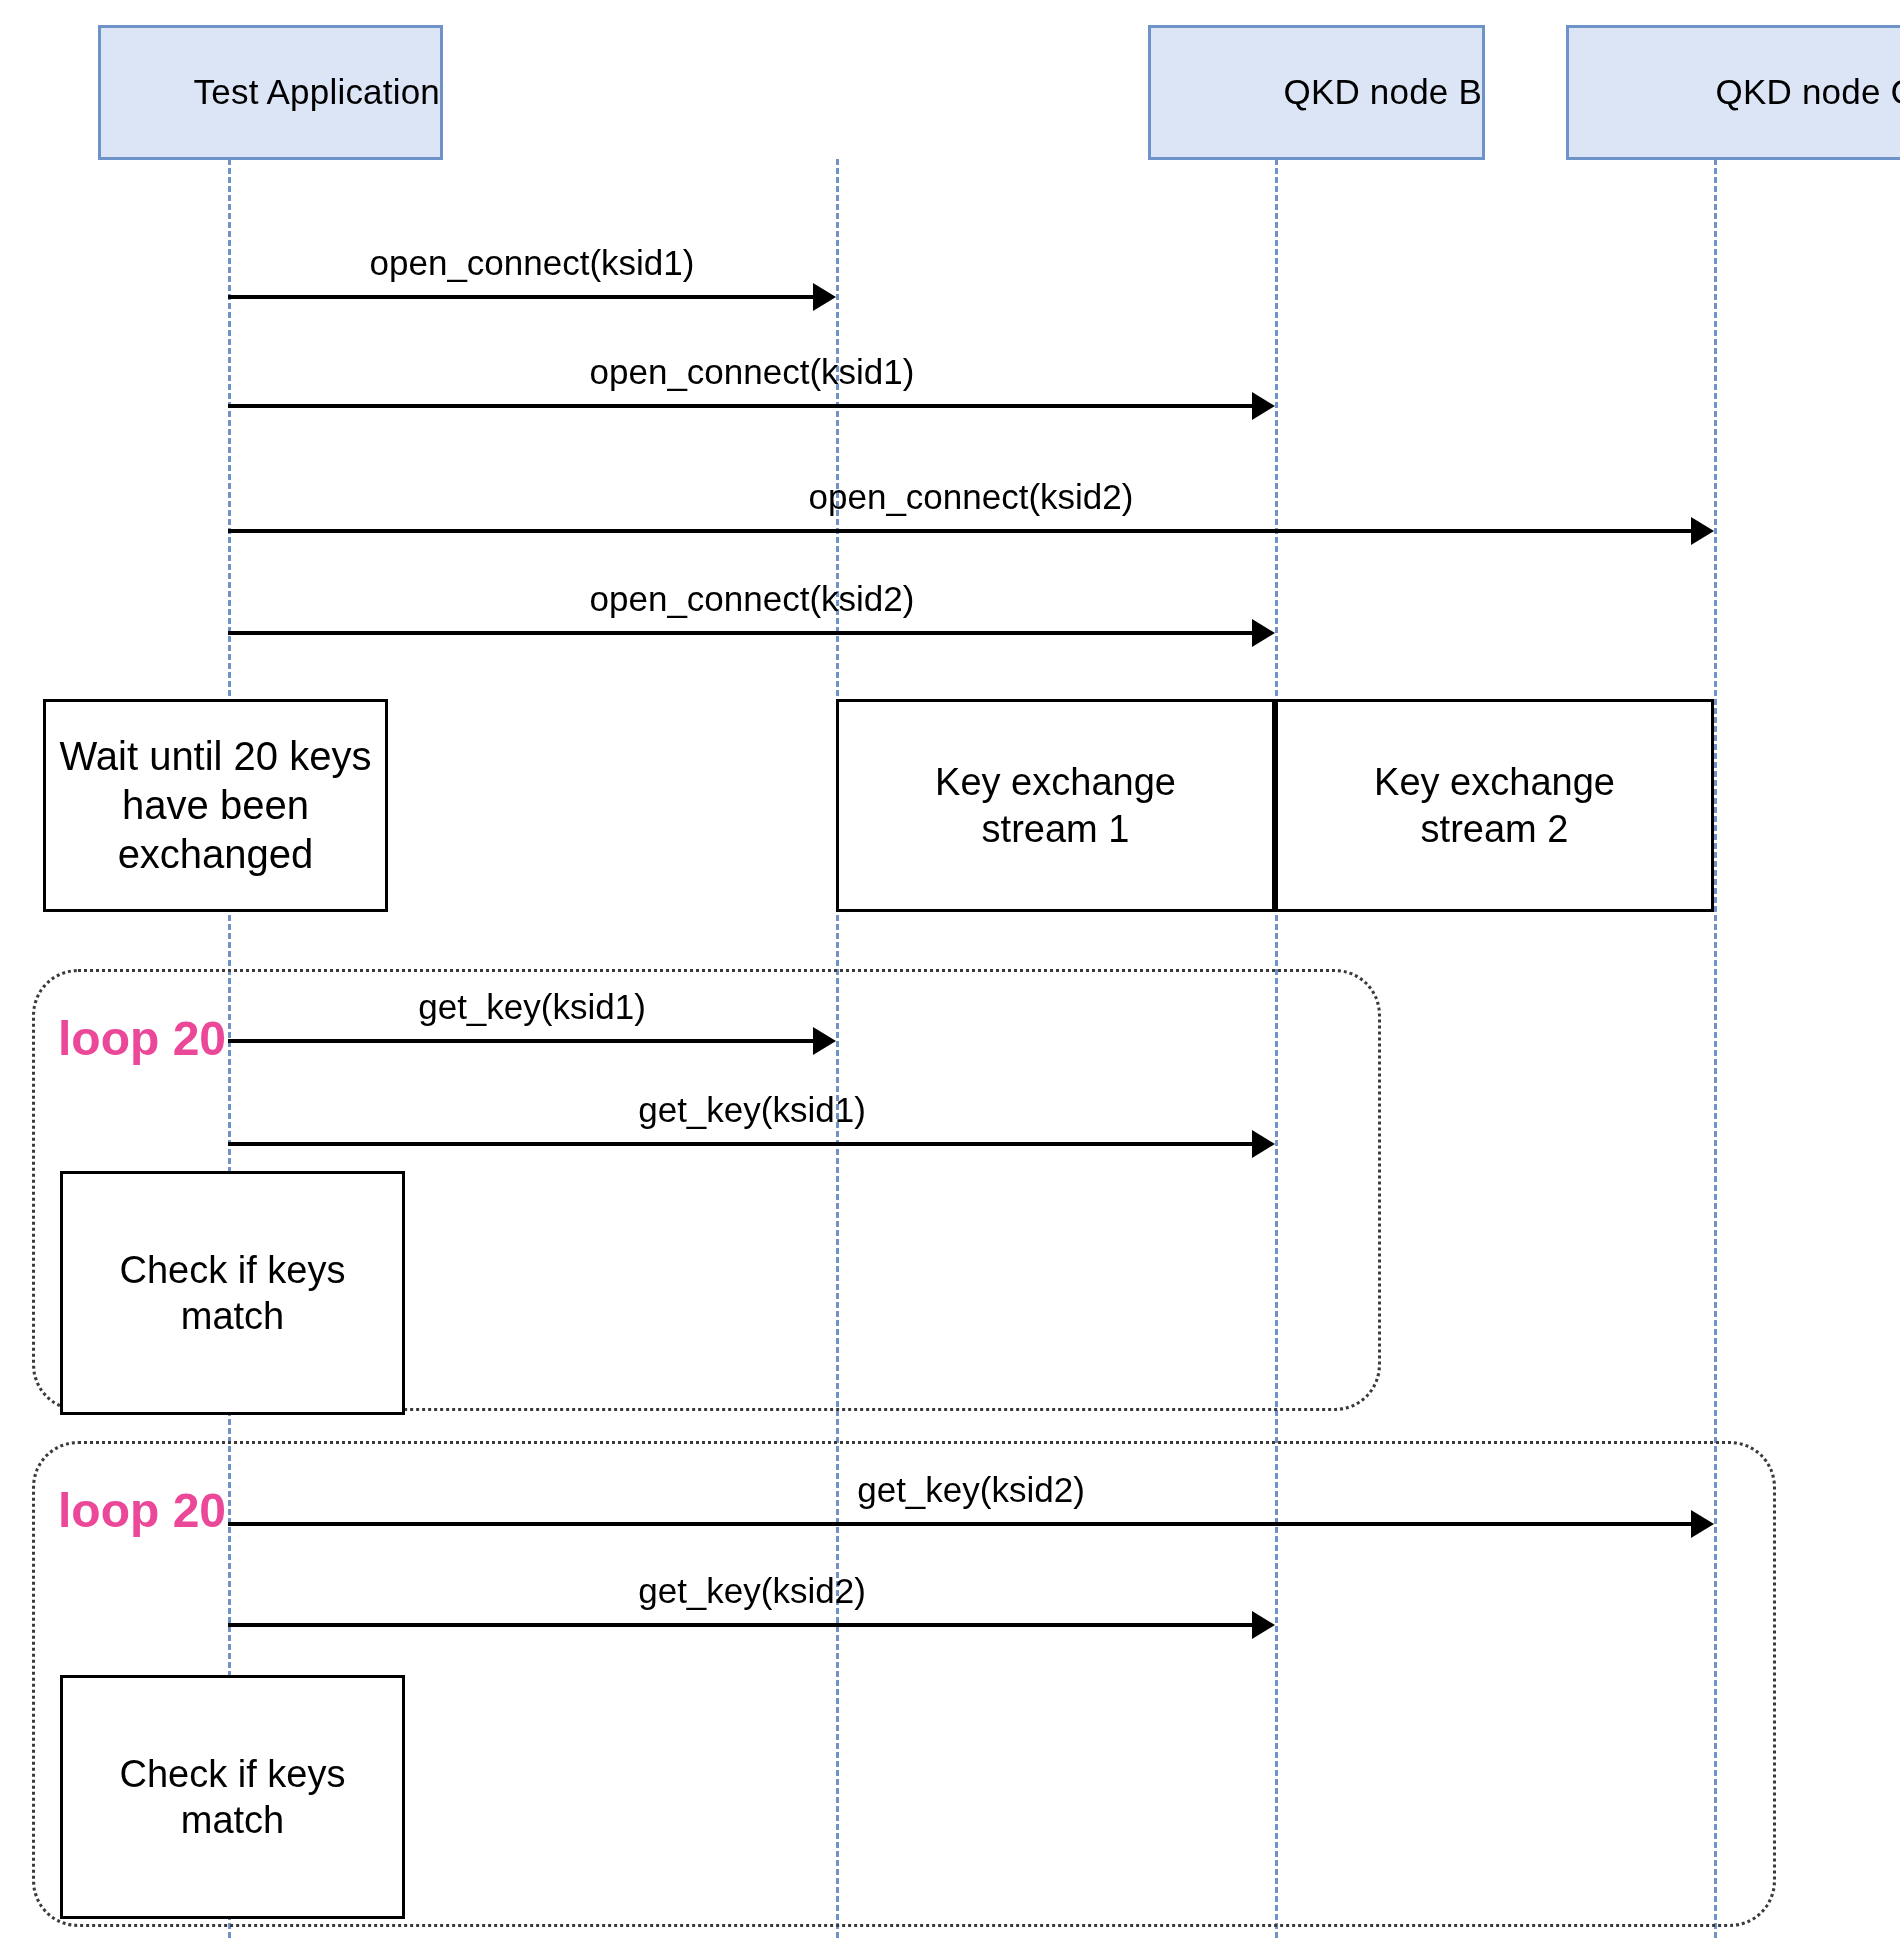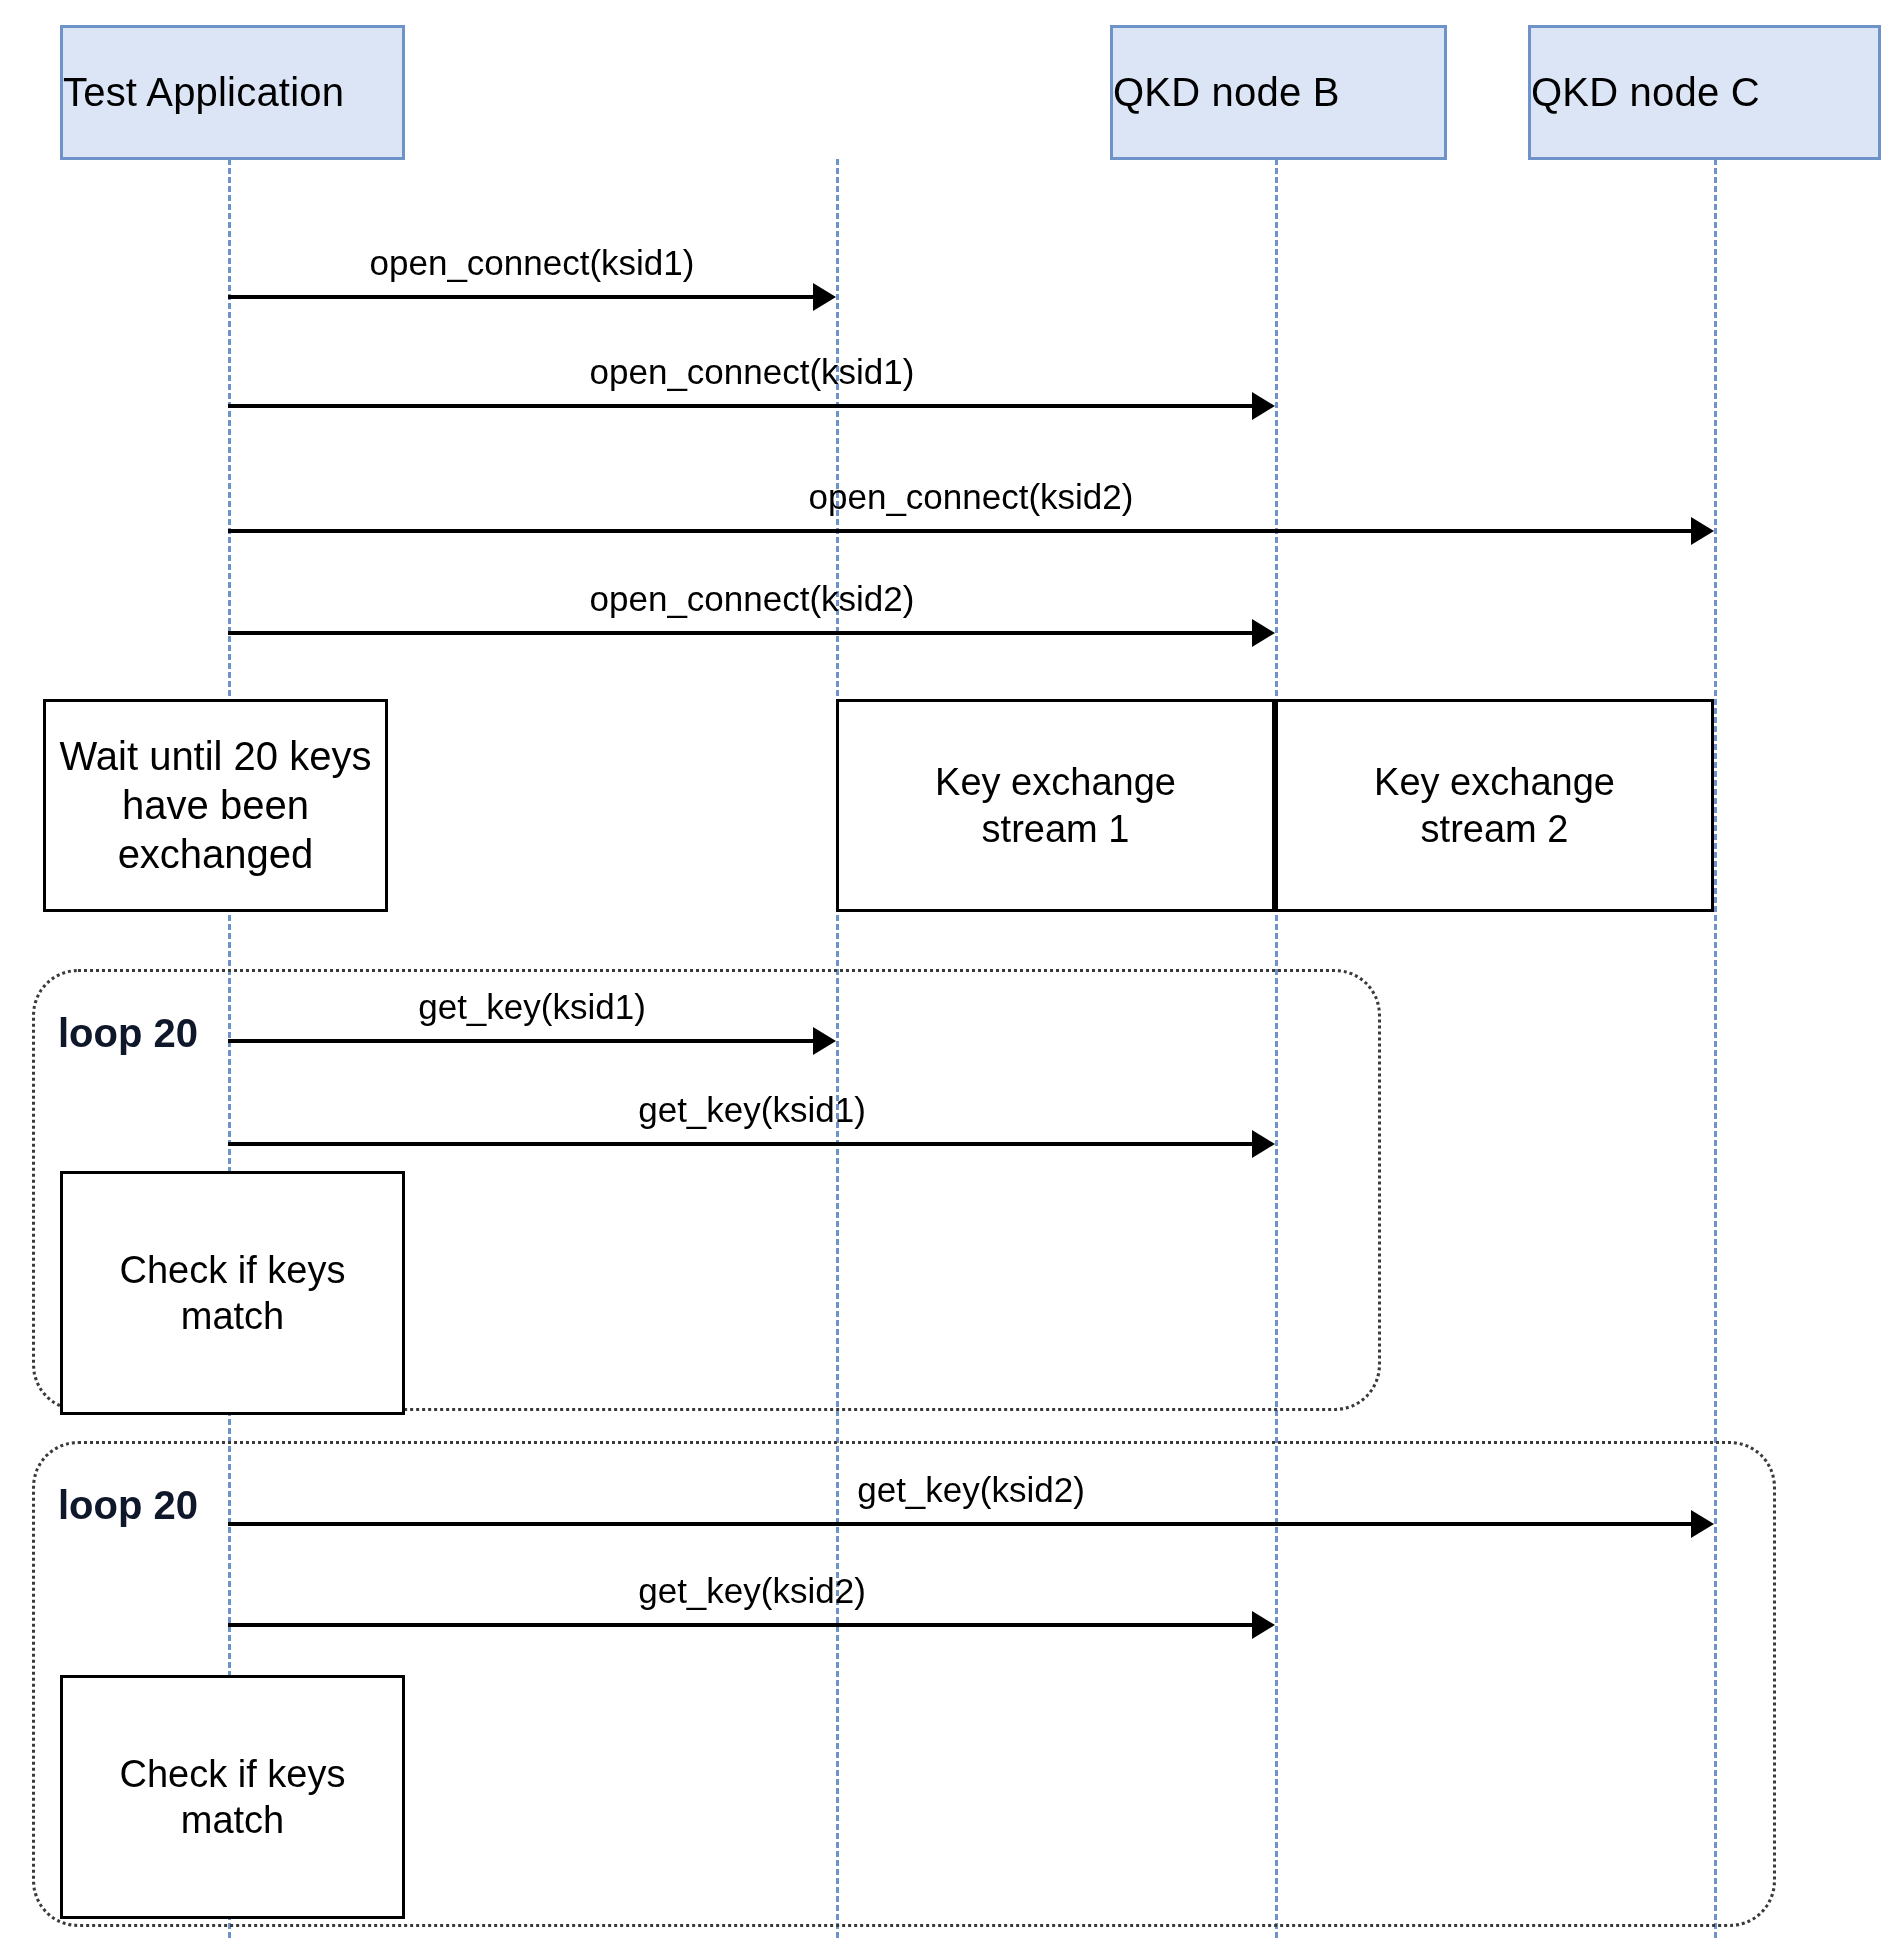--- a/index.html
+++ b/index.html
@@ -18,24 +18,25 @@
     overflow: hidden;
   }
   
   .participant {
     position: absolute;
     box-sizing: border-box;
     background: #dbe5f6;
     border: 3.1px solid #6e93c8;
     display: flex;
     align-items: center;
-    justify-content: flex-start;
-    font-size: 40px;
+    justify-content: flex-end;
+    font-size: 35px;
     color: #000000;
     letter-spacing: 0.2px;
+    margin-left: 38px;
   }
   
   .lifeline {
     position: absolute;
     width: 0;
     border-left: 3.8px dashed #6e93c8;
   }
   
   .msg {
     position: absolute;
@@ -78,23 +79,23 @@
   .loop-frame {
     position: absolute;
     box-sizing: border-box;
     border: 3.8px dotted #3a3a3a;
     border-radius: 46px;
     background: transparent;
     pointer-events: none;
   }
   .loop-label {
     position: absolute;
-    font-size: 40px;
+    font-size: 48px;
     font-weight: bold;
-    color: #0f172a;
+    color: #ec4899;
     white-space: nowrap;
   }
 </style>
 </head>
 <body>
 
 <div id="canvas">
 
   <div class="participant" id="p0" style="left: 60px; top: 24.5px; width: 345px; height: 135px;">
     <span>Test Application</span>

